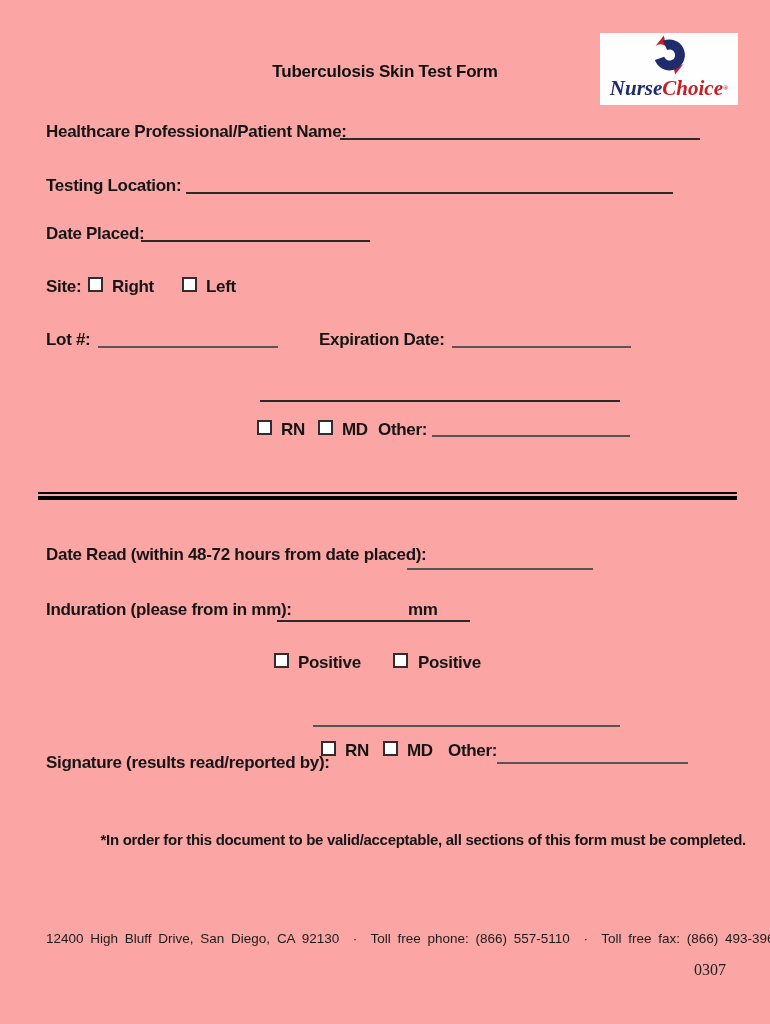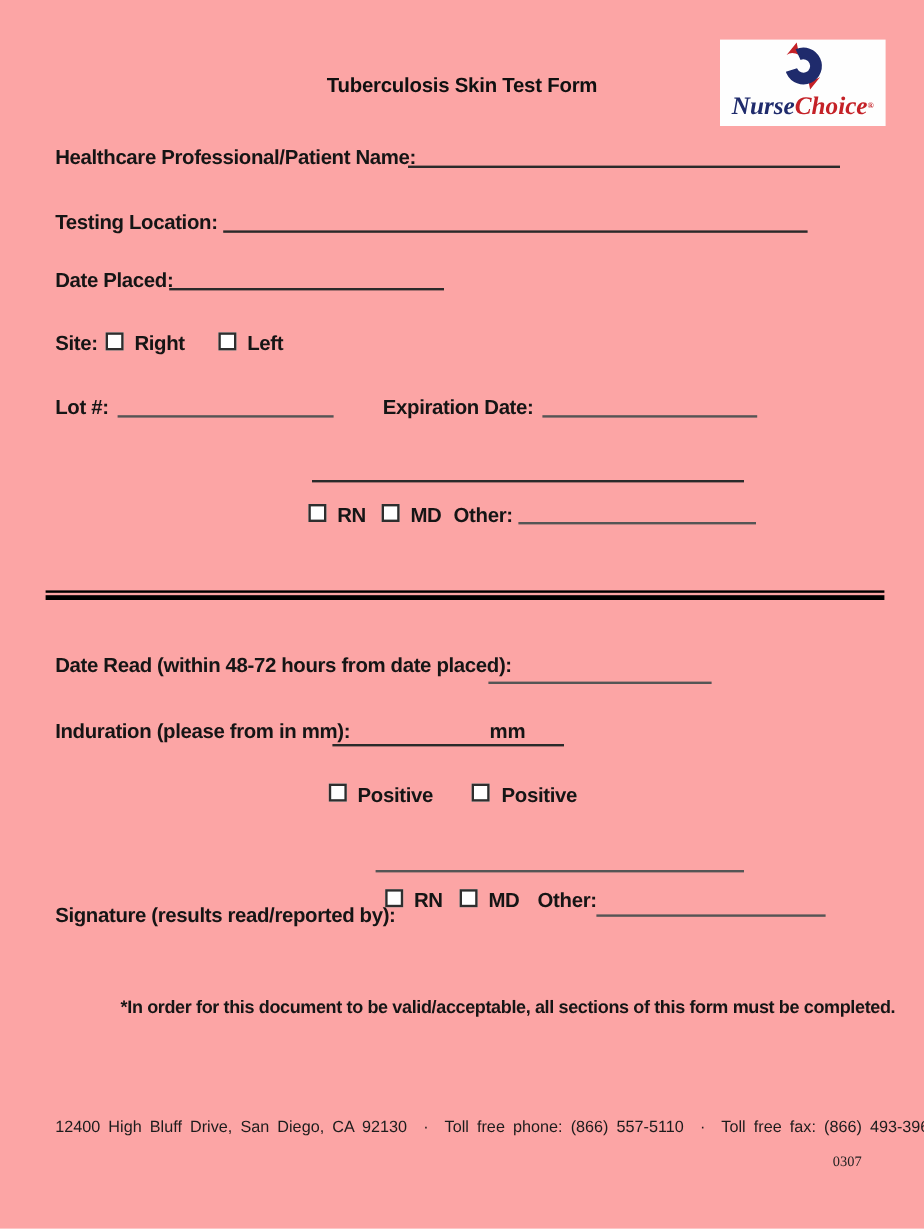--- a/index.html
+++ b/index.html
@@ -79,21 +79,21 @@
     left:46px; top:931px; width:700px;
     font-size:13.5px;
     word-spacing:3px;
     color:#1c1c1c;
     white-space:nowrap;
   }
   .formcode {
     position:absolute;
     left:694px; top:961px;
     font-family:"Liberation Serif","DejaVu Serif",serif;
-    font-size:12px;
+    font-size:16px;
     color:#222;
   }
 </style>
 </head>
 <body>
 
 <div class="page">
 
   <div class="title">Tuberculosis Skin Test Form</div>
 

